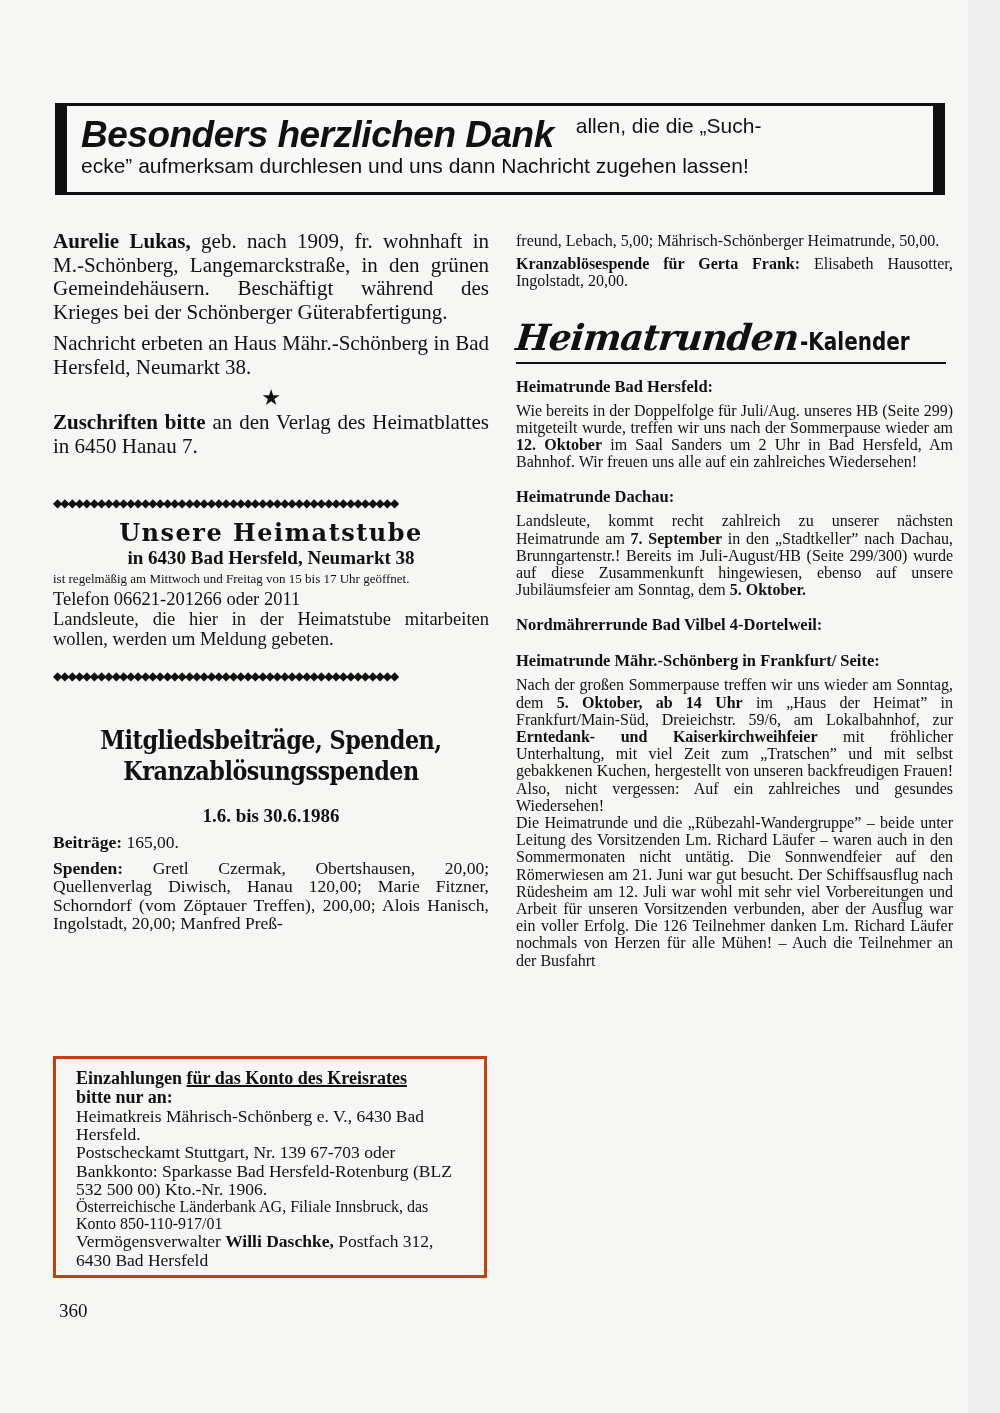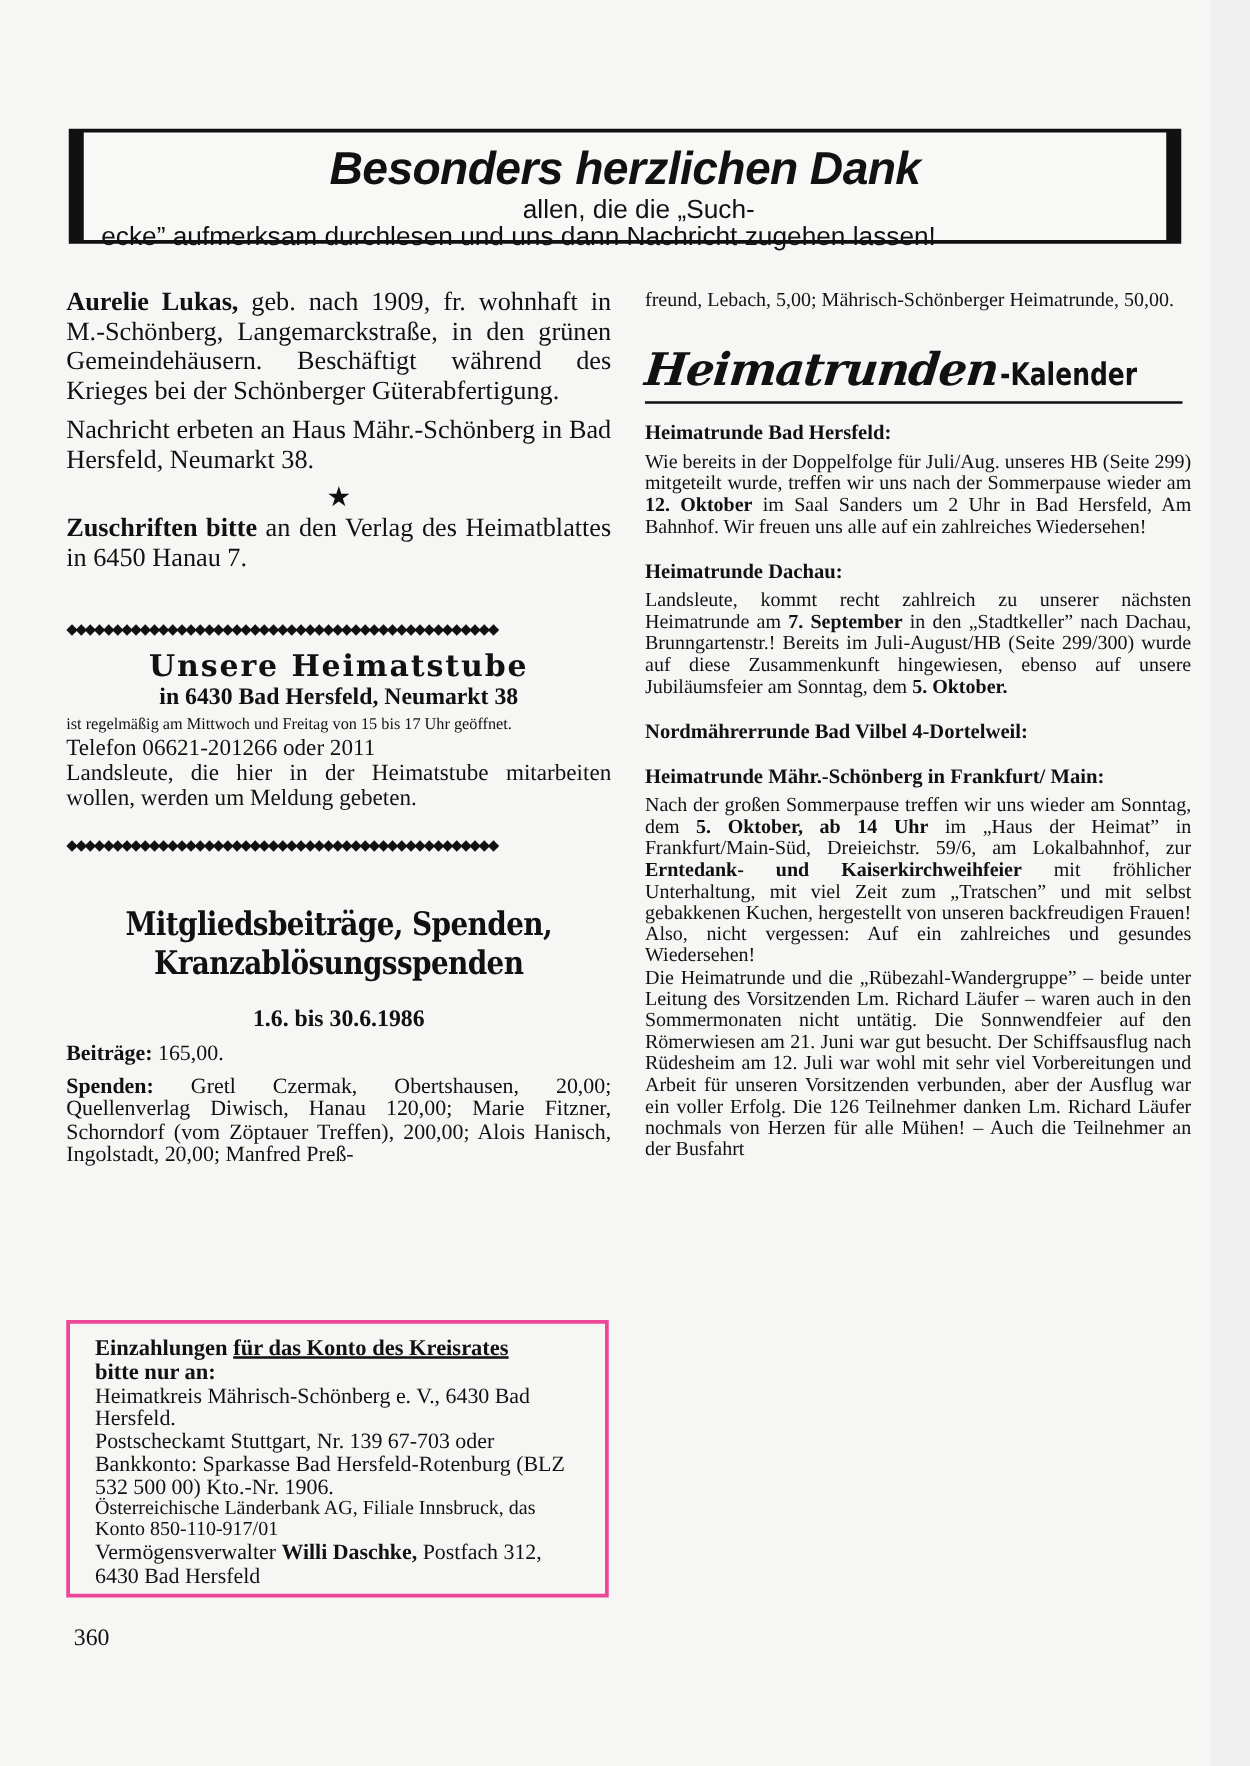--- a/index.html
+++ b/index.html
@@ -16,21 +16,21 @@
   
   .banner {
     position: absolute; left: 55px; top: 103px; width: 890px; height: 92px;
     border-top: 3px solid #111; border-bottom: 3px solid #111;
     border-left: 12px solid #111; border-right: 12px solid #111;
     box-sizing: border-box; background: #f8f8f6;
   }
   .banner-inner { position: absolute; left: 14px; top: 8px; right: 14px; font-family: "Liberation Sans", "DejaVu Sans", sans-serif; }
   .banner-title { font-size: 37px; font-weight: bold; font-style: italic; letter-spacing: -0.5px; }
   .banner-sub { font-size: 21px; }
-  .banner-line1 { display: flex; align-items: center; white-space: nowrap; flex-direction: column; }
+  .banner-line1 { display: flex; align-items: flex-start; white-space: nowrap; }
   .banner-line1 .banner-sub { margin-left: 22px; }
   .banner-line2 { font-size: 21px; margin-top: -2px; white-space: nowrap; }
 
   .col { position: absolute; }
   .left { left: 53px; width: 436px; top: 230px; }
   .right { left: 516px; width: 437px; top: 232px; }
 
   .p-large { font-size: 21px; line-height: 23.5px; text-align: justify; margin: 0; }
   .p-med { font-size: 17.5px; line-height: 18.2px; text-align: justify; margin: 0; }
   .p-small { font-size: 16px; line-height: 17.2px; text-align: justify; margin: 0; }
@@ -46,21 +46,21 @@
   .heimatstube-sub { text-align: center; font-weight: bold; font-size: 19px; margin: 0; line-height: 22px; }
 
   .mitglieds-title {
     text-align: center; font-family: "DejaVu Serif", serif; font-weight: bold;
     font-size: 26px; line-height: 31px; letter-spacing: -0.6px; transform: scaleX(0.86); transform-origin: center;
   }
   .date-range { text-align: center; font-weight: bold; font-size: 19px; margin: 18px 0 6px 0; }
 
   .konto-box {
     position: absolute; left: 53px; top: 1056px; width: 434px; height: 222px;
-    border: 3px solid #ec4899; box-sizing: border-box; padding: 10px 18px 0 20px;
+    border: 3px solid #c2410c; box-sizing: border-box; padding: 10px 18px 0 20px;
   }
   .konto-head { font-weight: bold; font-size: 18px; line-height: 19px; }
   .konto-head u { text-decoration: underline; text-decoration-thickness: 2px; }
   .konto-line { font-size: 17.5px; line-height: 18.2px; }
   .konto-line.sm { font-size: 16px; line-height: 17.2px; }
 
   .page-number { position: absolute; left: 59px; top: 1300px; font-size: 19px; }
 
   .kalender-title { display: flex; align-items: baseline; margin-top: 26px; white-space: nowrap; }
   .kalender-script { font-family: "DejaVu Serif", serif; font-style: italic; font-weight: bold; font-size: 36px; letter-spacing: -1px; transform: skewX(-6deg); }
@@ -130,38 +130,41 @@
     <div class="konto-line sm">Österreichische Länderbank AG, Filiale Innsbruck, das Konto 850-110-917/01</div>
     <div class="konto-line">
       <span>Vermögensverwalter </span><b>Willi Daschke,</b><span> Postfach 312, 6430 Bad Hersfeld</span>
     </div>
   </div>
 
   <div class="page-number">360</div>
 
   <div class="col right">
     <p class="p-small">freund, Lebach, 5,00; Mährisch-Schönberger Heimatrunde, 50,00.</p>
+    <p class="p-small" style="margin-top:6px">
+      <b>Kranzablösespende für Gerta Frank:</b><span> Elisabeth Hausotter, Ingolstadt, 20,00.</span>
+    </p>
 
     <div class="kalender-title">
       <span class="kalender-script">Heimatrunden</span>
       <span class="kalender-plain">-Kalender</span>
     </div>
     <div class="kalender-rule"></div>
 
     <div class="sect-head first">Heimatrunde Bad Hersfeld:</div>
     <p class="p-small">
       <span>Wie bereits in der Doppelfolge für Juli/Aug. unseres HB (Seite 299) mitgeteilt wurde, treffen wir uns nach der Sommerpause wieder am </span><b>12. Oktober</b><span> im Saal Sanders um 2 Uhr in Bad Hersfeld, Am Bahnhof. Wir freuen uns alle auf ein zahlreiches Wiedersehen!</span>
     </p>
 
     <div class="sect-head">Heimatrunde Dachau:</div>
     <p class="p-small">
       <span>Landsleute, kommt recht zahlreich zu unserer nächsten Heimatrunde am </span><b>7. September</b><span> in den „Stadtkeller” nach Dachau, Brunngartenstr.! Bereits im Juli-August/HB (Seite 299/300) wurde auf diese Zusammenkunft hingewiesen, ebenso auf unsere Jubiläumsfeier am Sonntag, dem </span><b>5. Oktober.</b>
     </p>
 
     <div class="sect-head">Nordmährerrunde Bad Vilbel 4-Dortelweil:</div>
 
-    <div class="sect-head">Heimatrunde Mähr.-Schönberg in Frankfurt/ Main:</div>
+    <div class="sect-head">Heimatrunde Mähr.-Schönberg in Frankfurt/ Seite:</div>
     <p class="p-small">
       <span>Nach der großen Sommerpause treffen wir uns wieder am Sonntag, dem </span><b>5. Oktober, ab 14 Uhr</b><span> im „Haus der Heimat” in Frankfurt/Main-Süd, Dreieichstr. 59/6, am Lokalbahnhof, zur </span><b>Erntedank- und Kaiserkirchweihfeier</b><span> mit fröhlicher Unterhaltung, mit viel Zeit zum „Tratschen” und mit selbst gebakkenen Kuchen, hergestellt von unseren backfreudigen Frauen! Also, nicht vergessen: Auf ein zahlreiches und gesundes Wiedersehen!</span>
     </p>
     <p class="p-small">Die Heimatrunde und die „Rübezahl-Wandergruppe” – beide unter Leitung des Vorsitzenden Lm. Richard Läufer – waren auch in den Sommermonaten nicht untätig. Die Sonnwendfeier auf den Römerwiesen am 21. Juni war gut besucht. Der Schiffsausflug nach Rüdesheim am 12. Juli war wohl mit sehr viel Vorbereitungen und Arbeit für unseren Vorsitzenden verbunden, aber der Ausflug war ein voller Erfolg. Die 126 Teilnehmer danken Lm. Richard Läufer nochmals von Herzen für alle Mühen! – Auch die Teilnehmer an der Busfahrt</p>
   </div>
 </div>
 
 </body></html>

